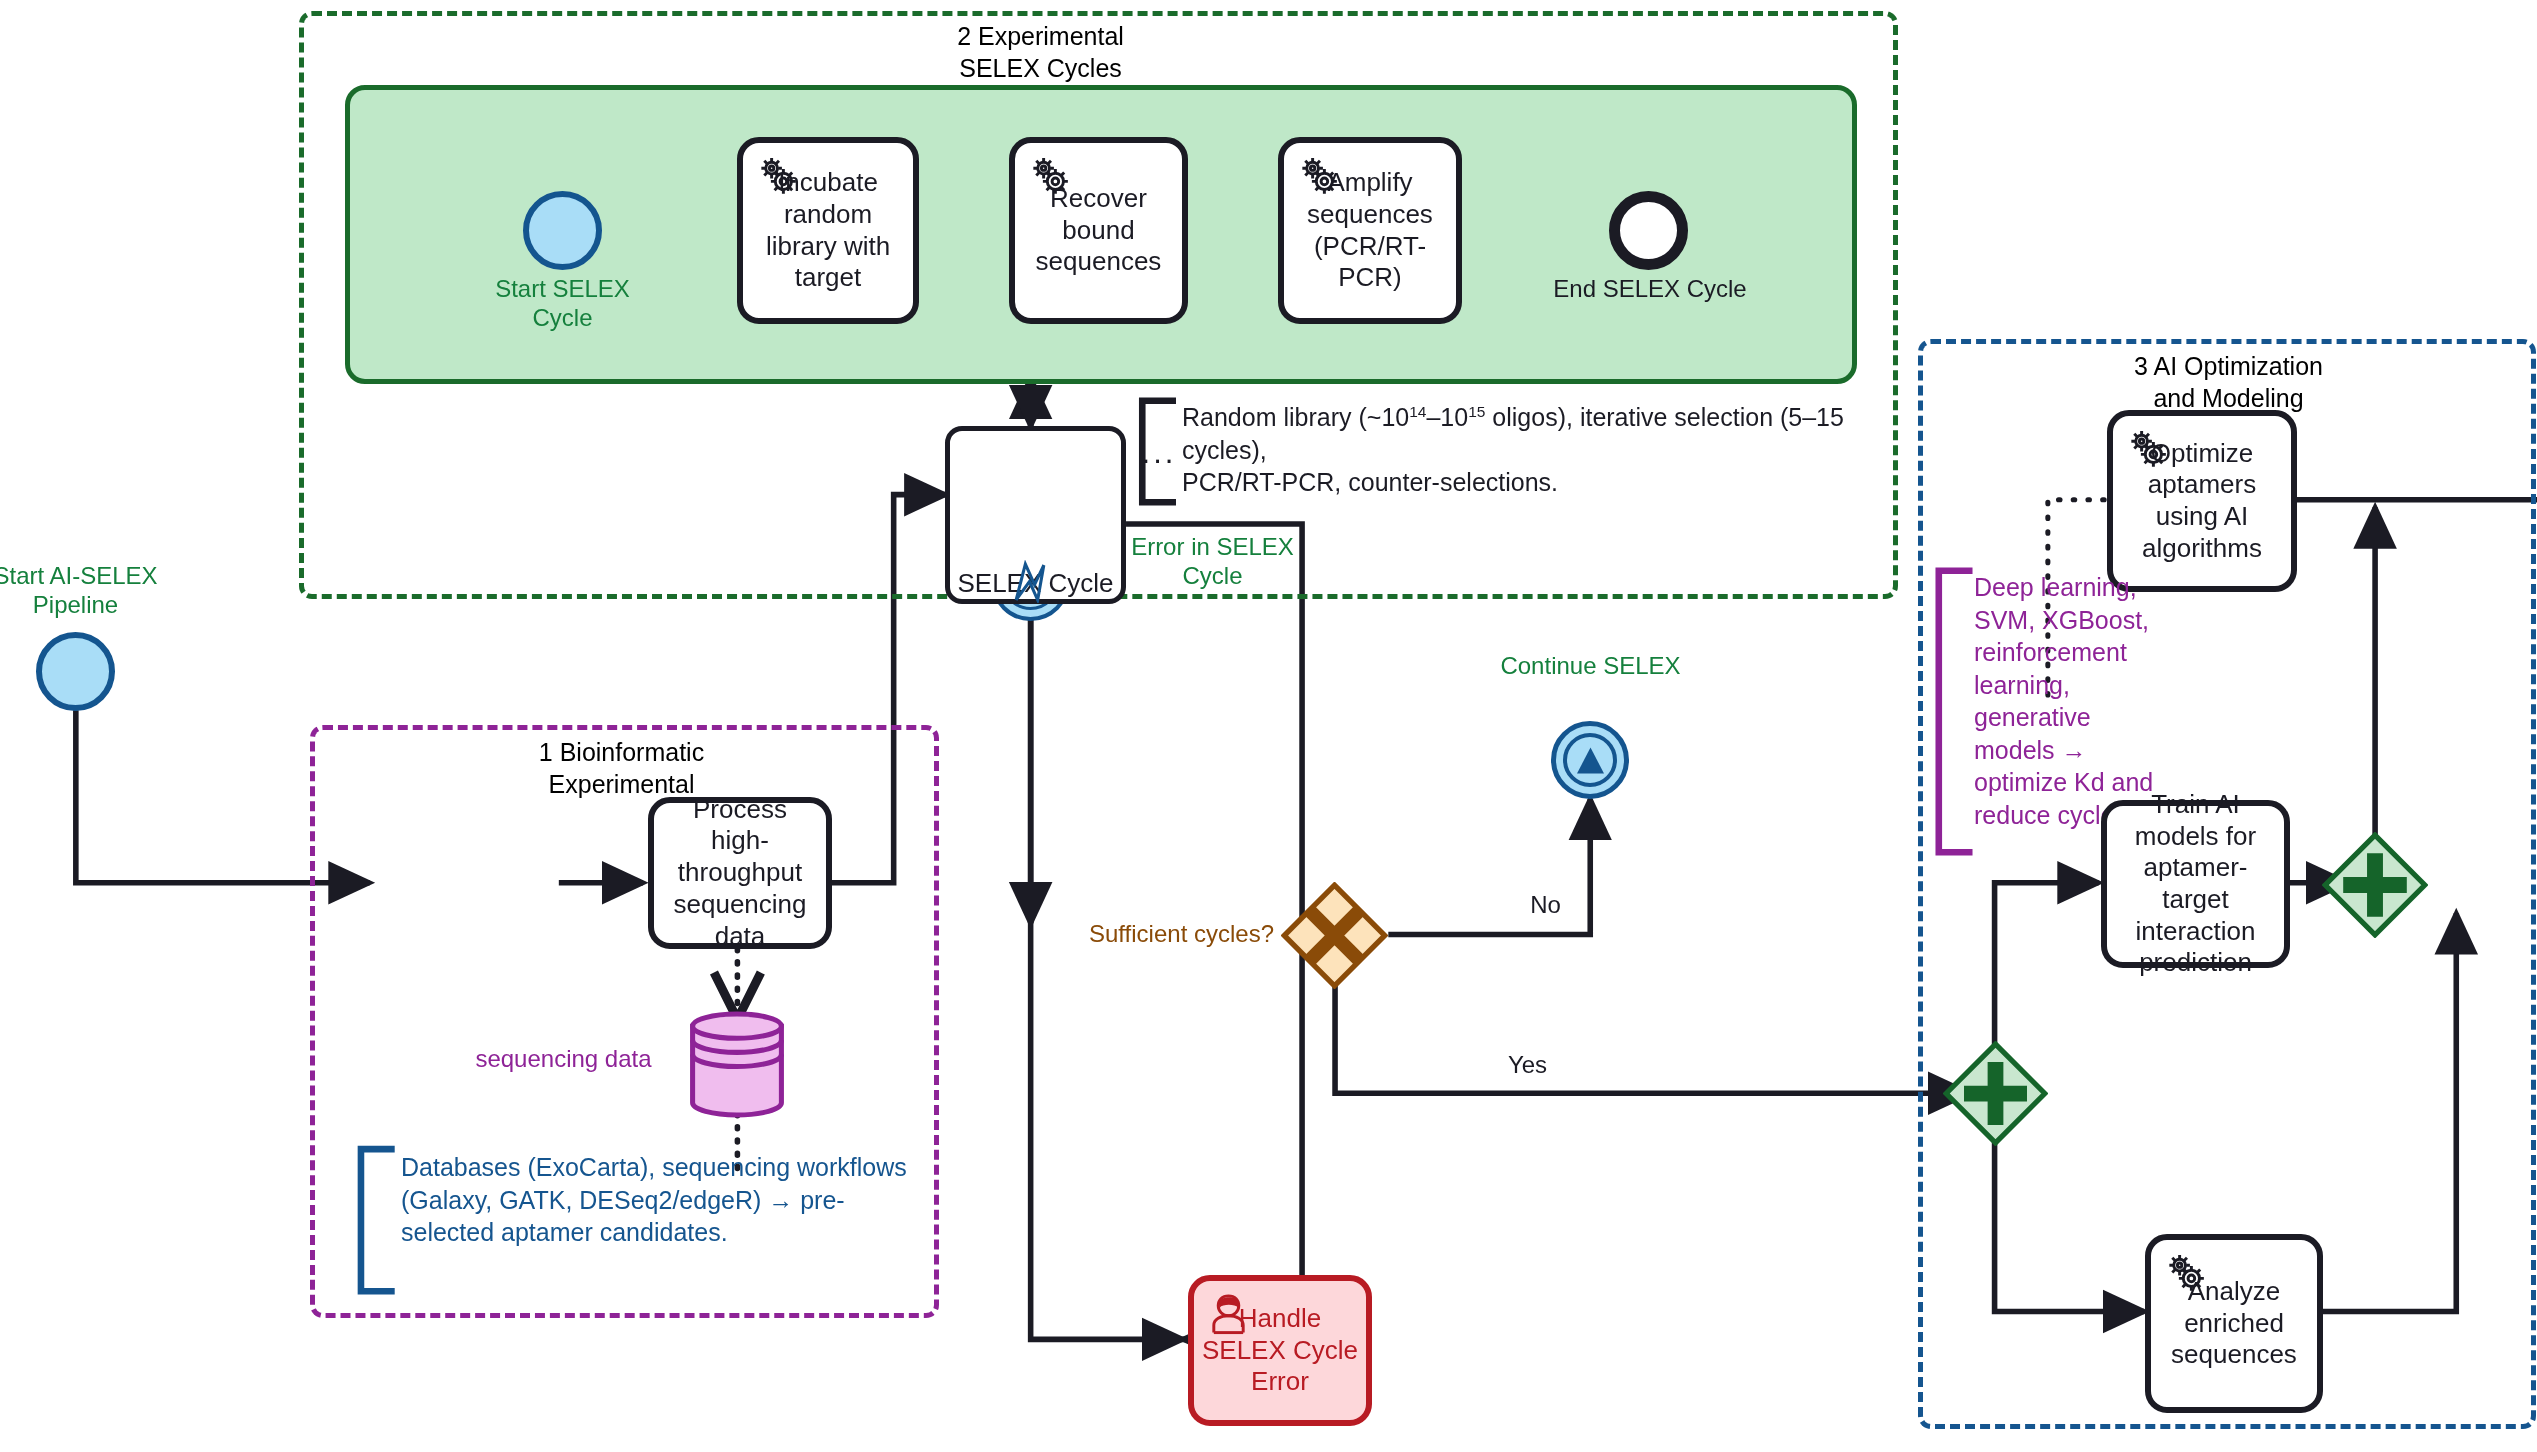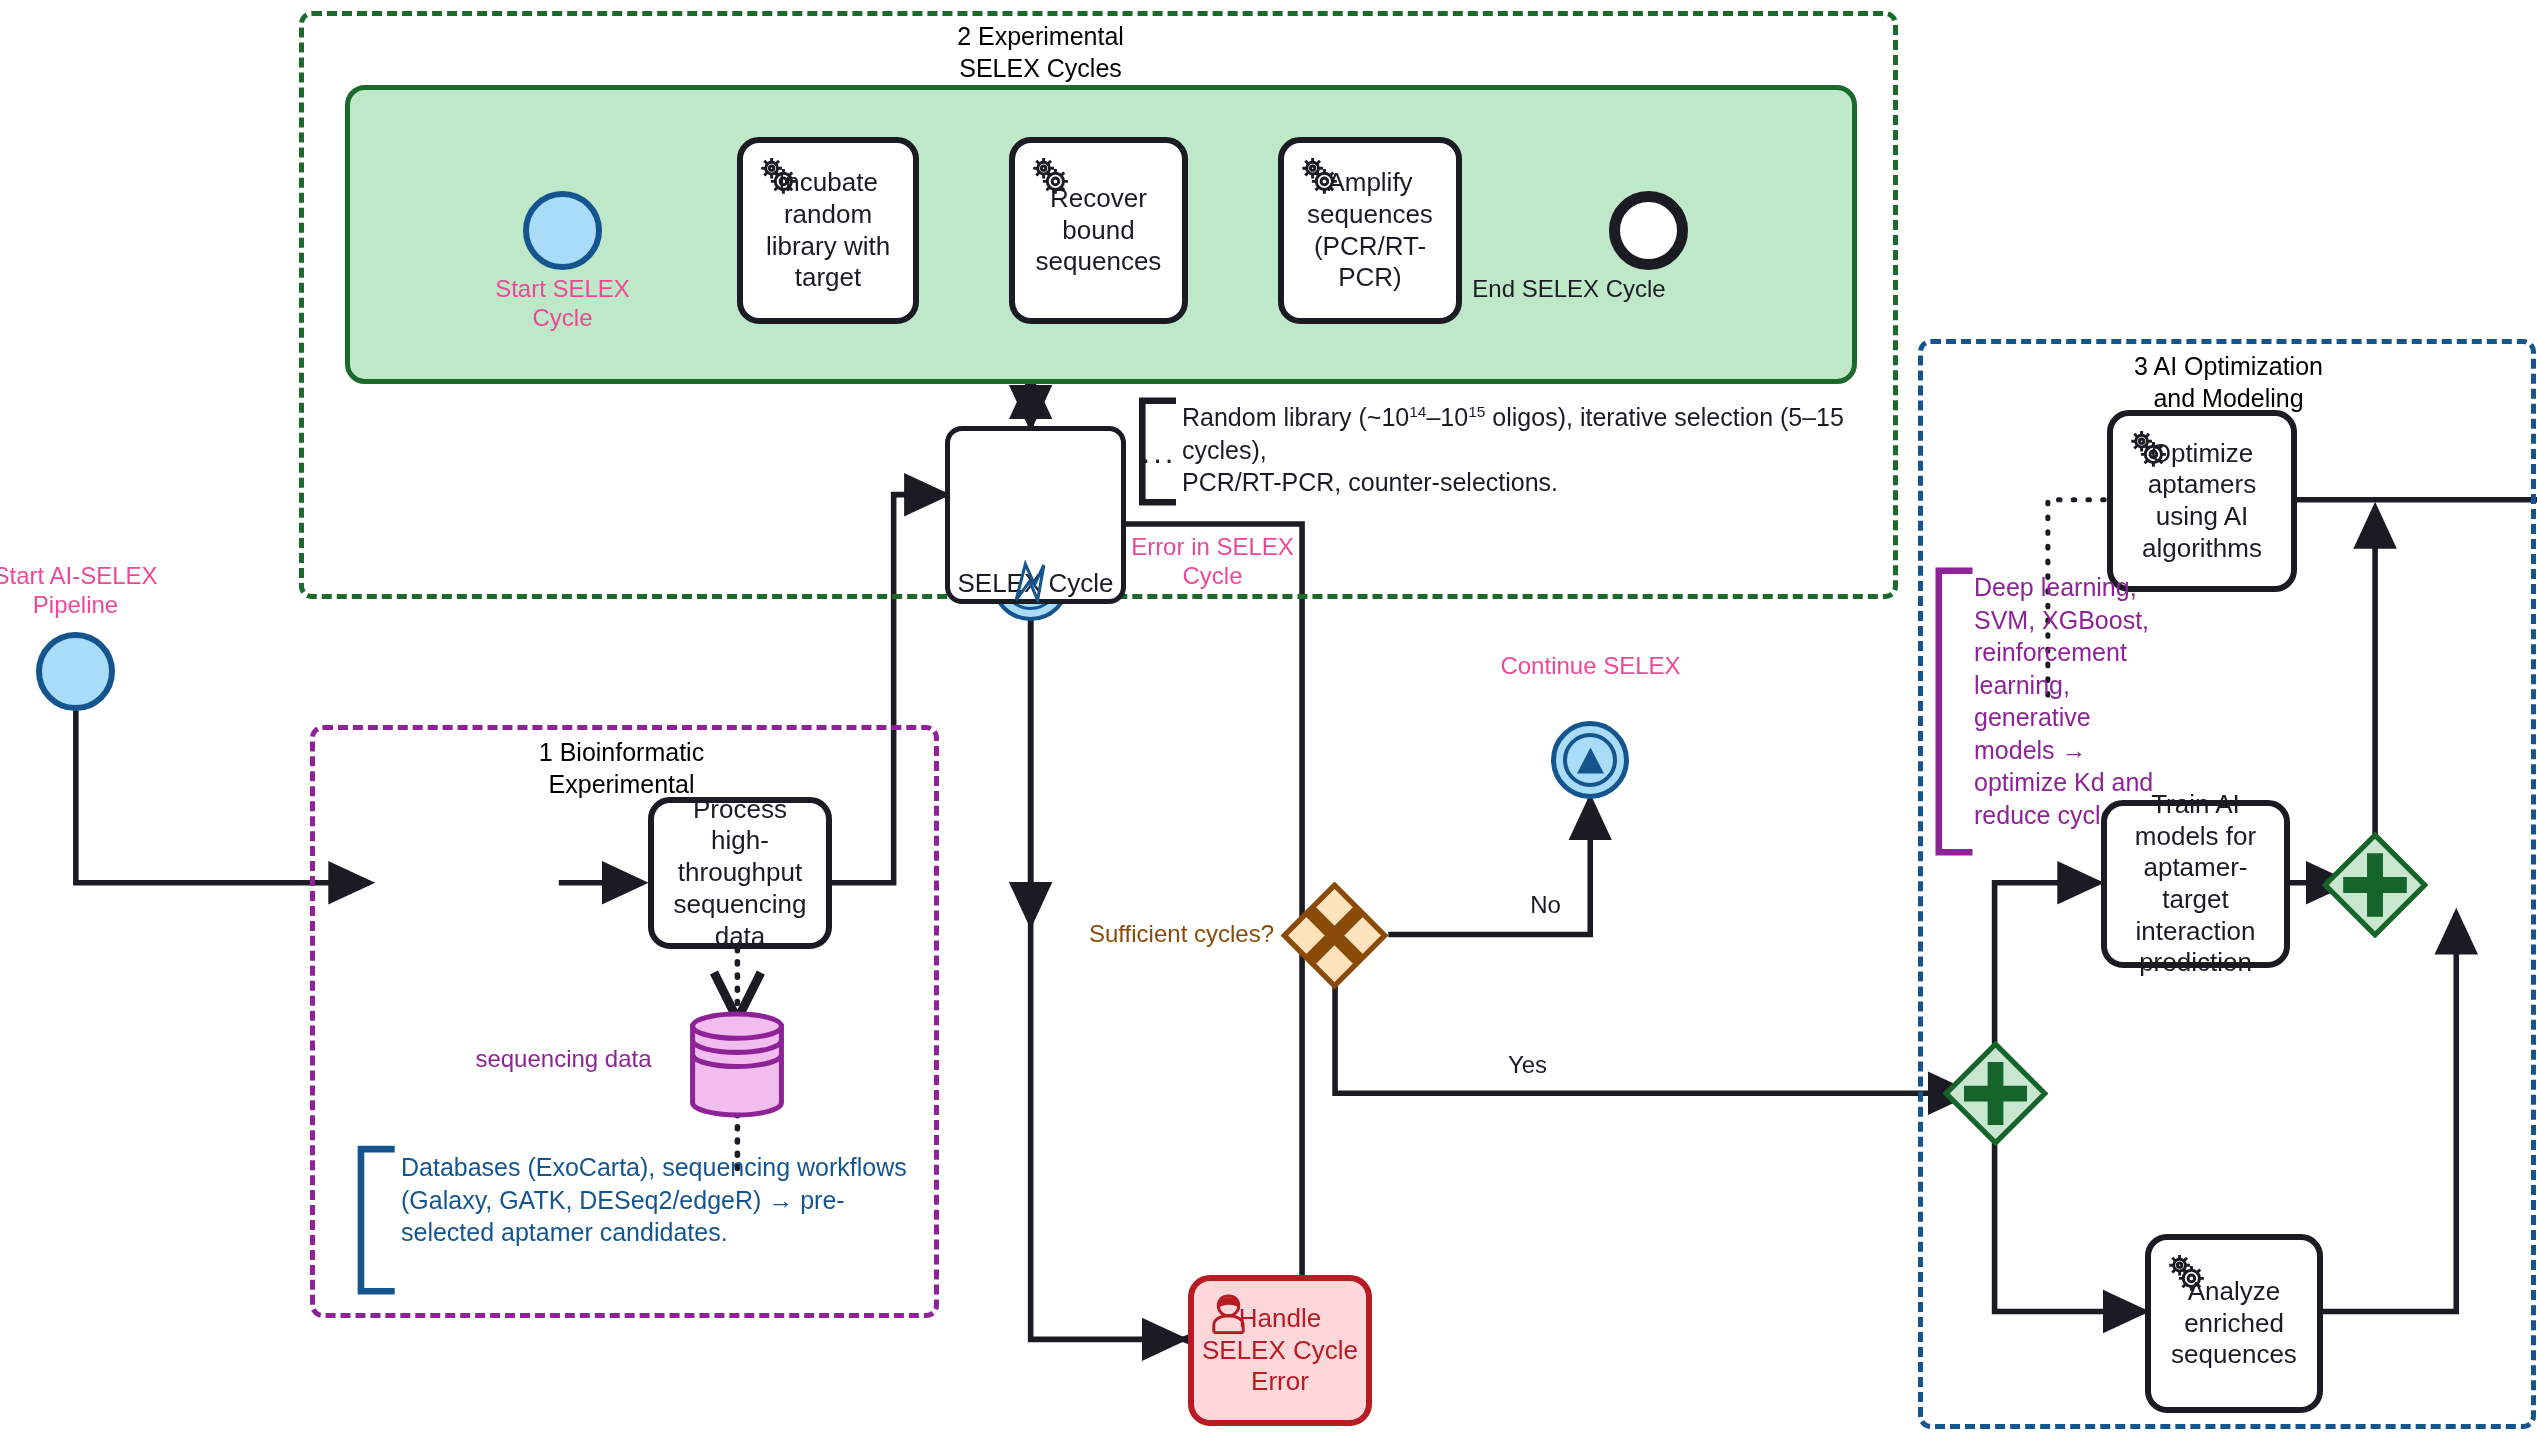--- a/index.html
+++ b/index.html
@@ -38,21 +38,21 @@
 
   
   .gw{position:absolute;}
   .gw svg{display:block;}
 
   
   .ds{position:absolute;}
 
   
   .lbl{position:absolute;text-align:center;line-height:1.2;font-size:24px;}
-  .lbl.blue{color:#ec4899;}
+  .lbl.blue{color:#15803d;}
   .lbl.purple{color:#8e2397;}
   .lbl.brown{color:#8a4b08;}
   .lbl.dark{color:#1b1b24;}
 
   .grouplabel{position:absolute;text-align:center;line-height:1.28;font-size:25px;}
 
   
   .anno{position:absolute;font-size:25px;line-height:1.3;}
   .anno.dark{color:#1b1b24;}
   .anno.blue{color:#15558f;}
@@ -181,21 +181,21 @@
     <div>Pipeline</div>
   </div>
 
   <div class="node evt evt-start" style="left:523px;top:191px;width:79px;height:79px;"></div>
   <div class="lbl blue" style="left:471px;top:275px;width:183px;">
     <div>Start SELEX</div>
     <div>Cycle</div>
   </div>
 
   <div class="node evt evt-end-plain" style="left:1609px;top:191px;width:79px;height:79px;"></div>
-  <div class="lbl dark" style="left:1442px;top:275px;width:254px;">End SELEX Cycle</div>
+  <div class="lbl dark" style="left:1523px;top:275px;width:254px;">End SELEX Cycle</div>
 
   <div class="node evt evt-inter" style="left:1551px;top:721px;width:78px;height:78px;position:absolute;">
     <div class="evt-inter-inner"></div>
     <svg width="31" height="29" viewBox="0 0 62 58" style="position:relative;z-index:2;">
       <path d="M31 3 L58 55 L4 55 z" fill="#14558f"></path>
     </svg>
   </div>
   <div class="lbl blue" style="left:1484px;top:652px;width:213px;">Continue SELEX</div>
 
   <div class="node evt evt-bound" style="left:991px;top:542px;width:79px;height:79px;">

